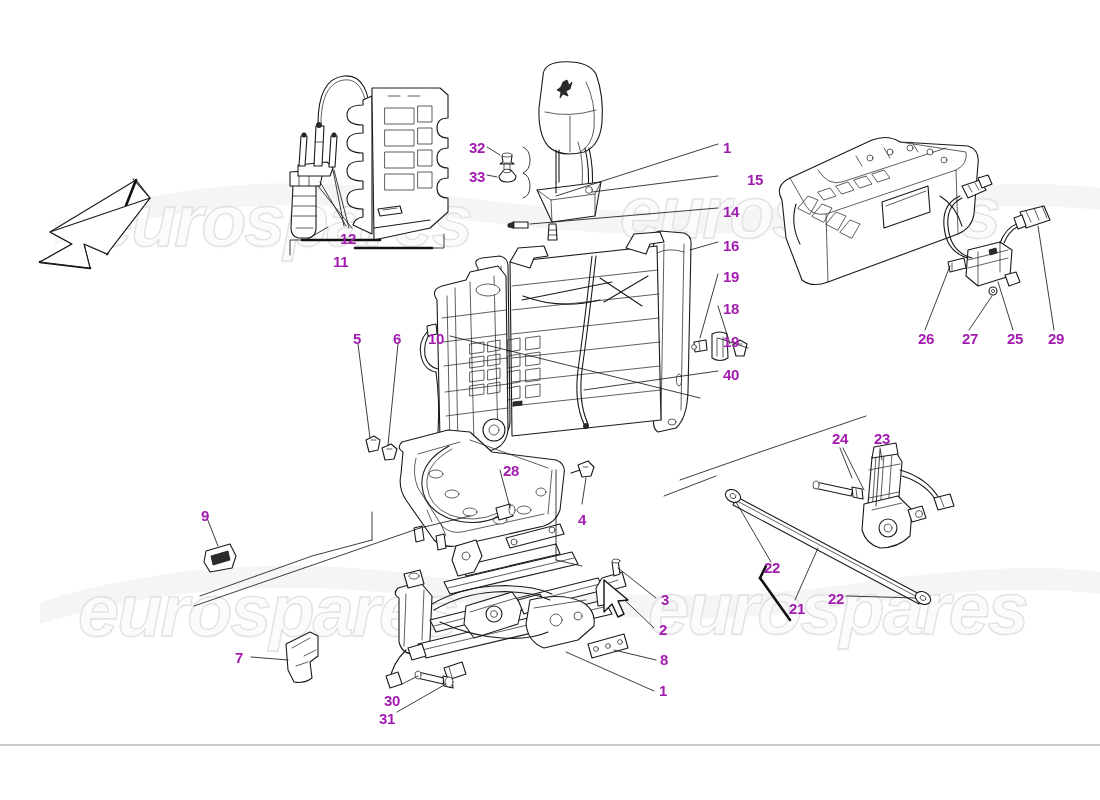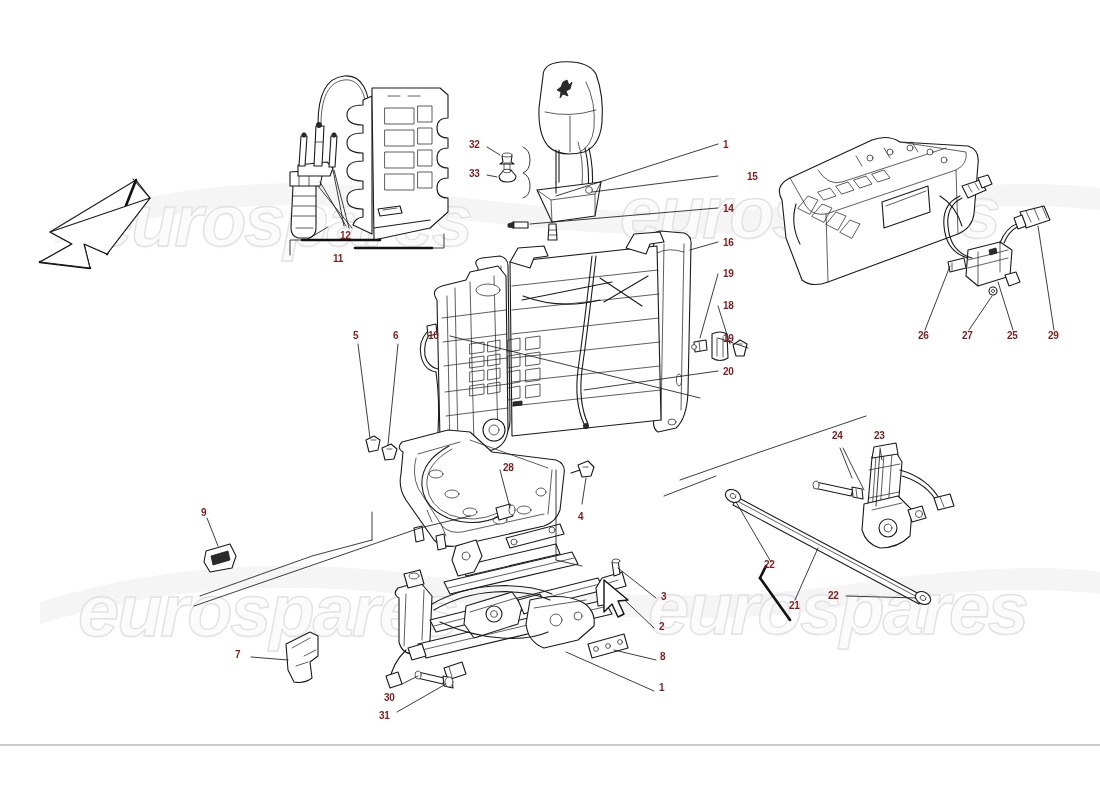--- a/index.html
+++ b/index.html
@@ -21,22 +21,22 @@
     position: absolute;
     left: 0;
     top: 0;
     width: 1100px;
     height: 800px;
   }
   .callout-label {
     position: absolute;
     font-family: "Liberation Sans", sans-serif;
     font-weight: bold;
-    font-size: 10px;
-    color: #7f1d1d;
+    font-size: 15px;
+    color: #a21caf;
     letter-spacing: -0.3px;
     line-height: 1;
     white-space: nowrap;
     user-select: none;
   }
   .wm {
     position: absolute;
     font-family: "Liberation Sans", sans-serif;
     font-weight: bold;
     font-style: italic;
@@ -611,21 +611,21 @@
 
   <div class="callout-label" style="left:469px; top:140px;">32</div>
   <div class="callout-label" style="left:469px; top:169px;">33</div>
   <div class="callout-label" style="left:723px; top:140px;">1</div>
   <div class="callout-label" style="left:723px; top:172px;margin-left:24px;">15</div>
   <div class="callout-label" style="left:723px; top:204px;">14</div>
   <div class="callout-label" style="left:723px; top:238px;">16</div>
   <div class="callout-label" style="left:723px; top:269px;">19</div>
   <div class="callout-label" style="left:723px; top:301px;">18</div>
   <div class="callout-label" style="left:723px; top:334px;">19</div>
-  <div class="callout-label" style="left:723px; top:367px;">20</div>
+  <div class="callout-label" style="left:723px; top:367px;">40</div>
   <div class="callout-label" style="left:340px; top:231px;">12</div>
   <div class="callout-label" style="left:333px; top:254px;">11</div>
   <div class="callout-label" style="left:353px; top:331px;">5</div>
   <div class="callout-label" style="left:393px; top:331px;">6</div>
   <div class="callout-label" style="left:428px; top:331px;">10</div>
   <div class="callout-label" style="left:503px; top:463px;">28</div>
   <div class="callout-label" style="left:578px; top:512px;">4</div>
   <div class="callout-label" style="left:201px; top:508px;">9</div>
   <div class="callout-label" style="left:235px; top:650px;">7</div>
   <div class="callout-label" style="left:384px; top:653px;margin-top:40px;">30</div>

